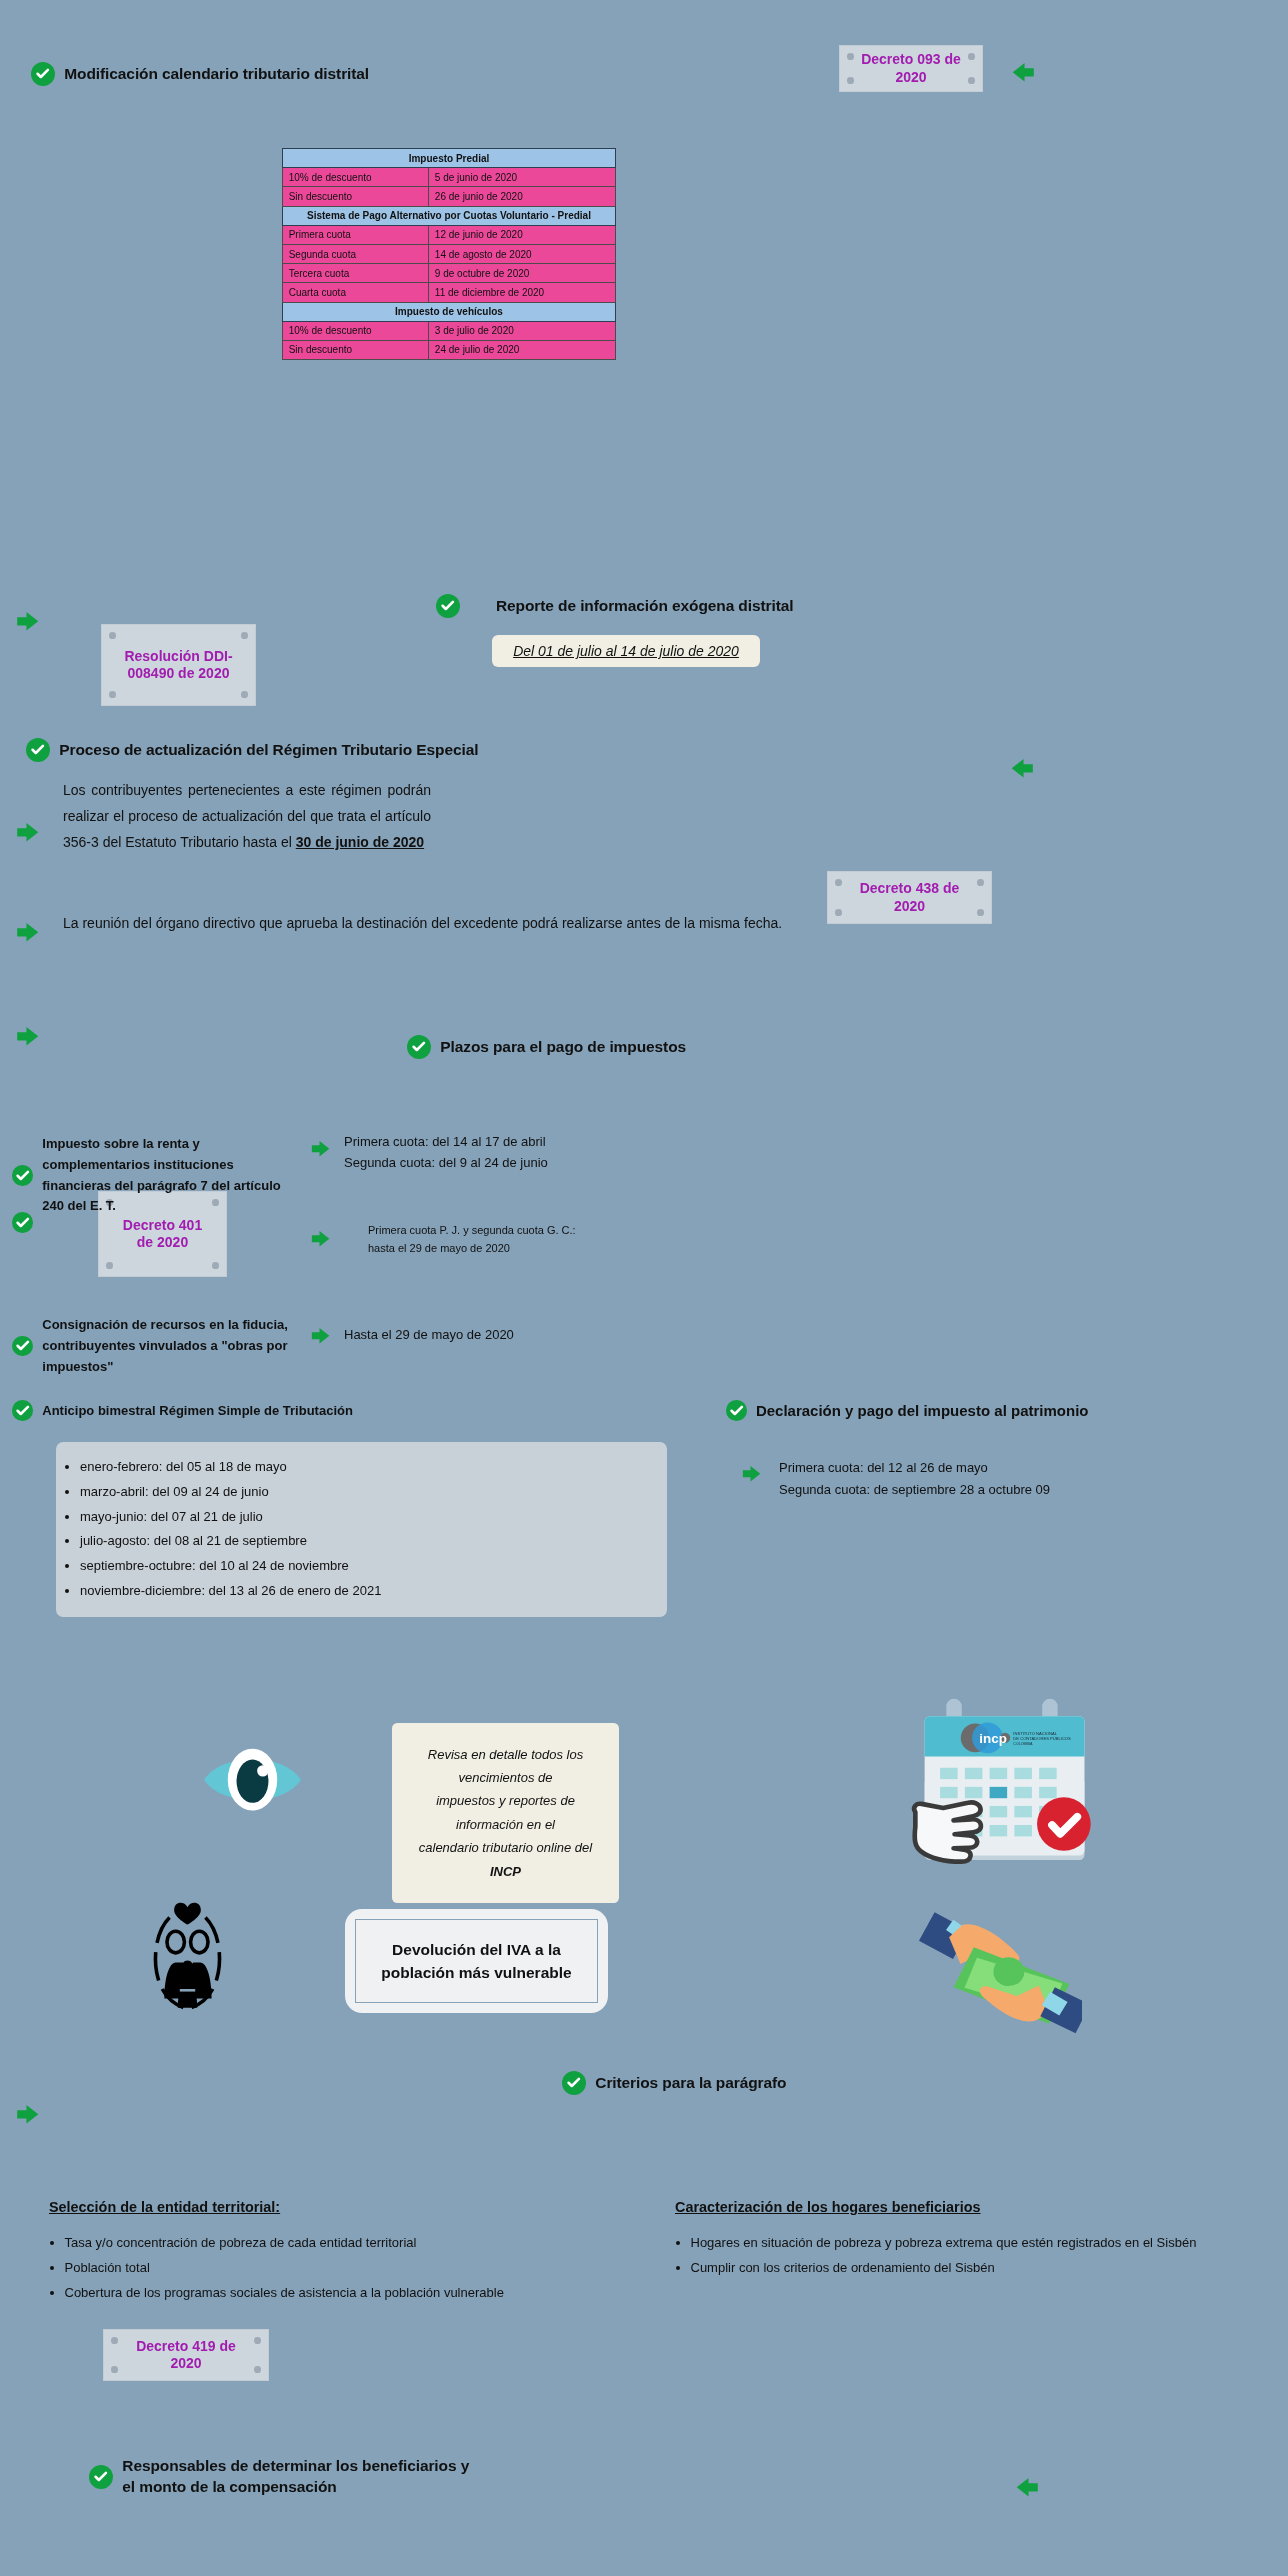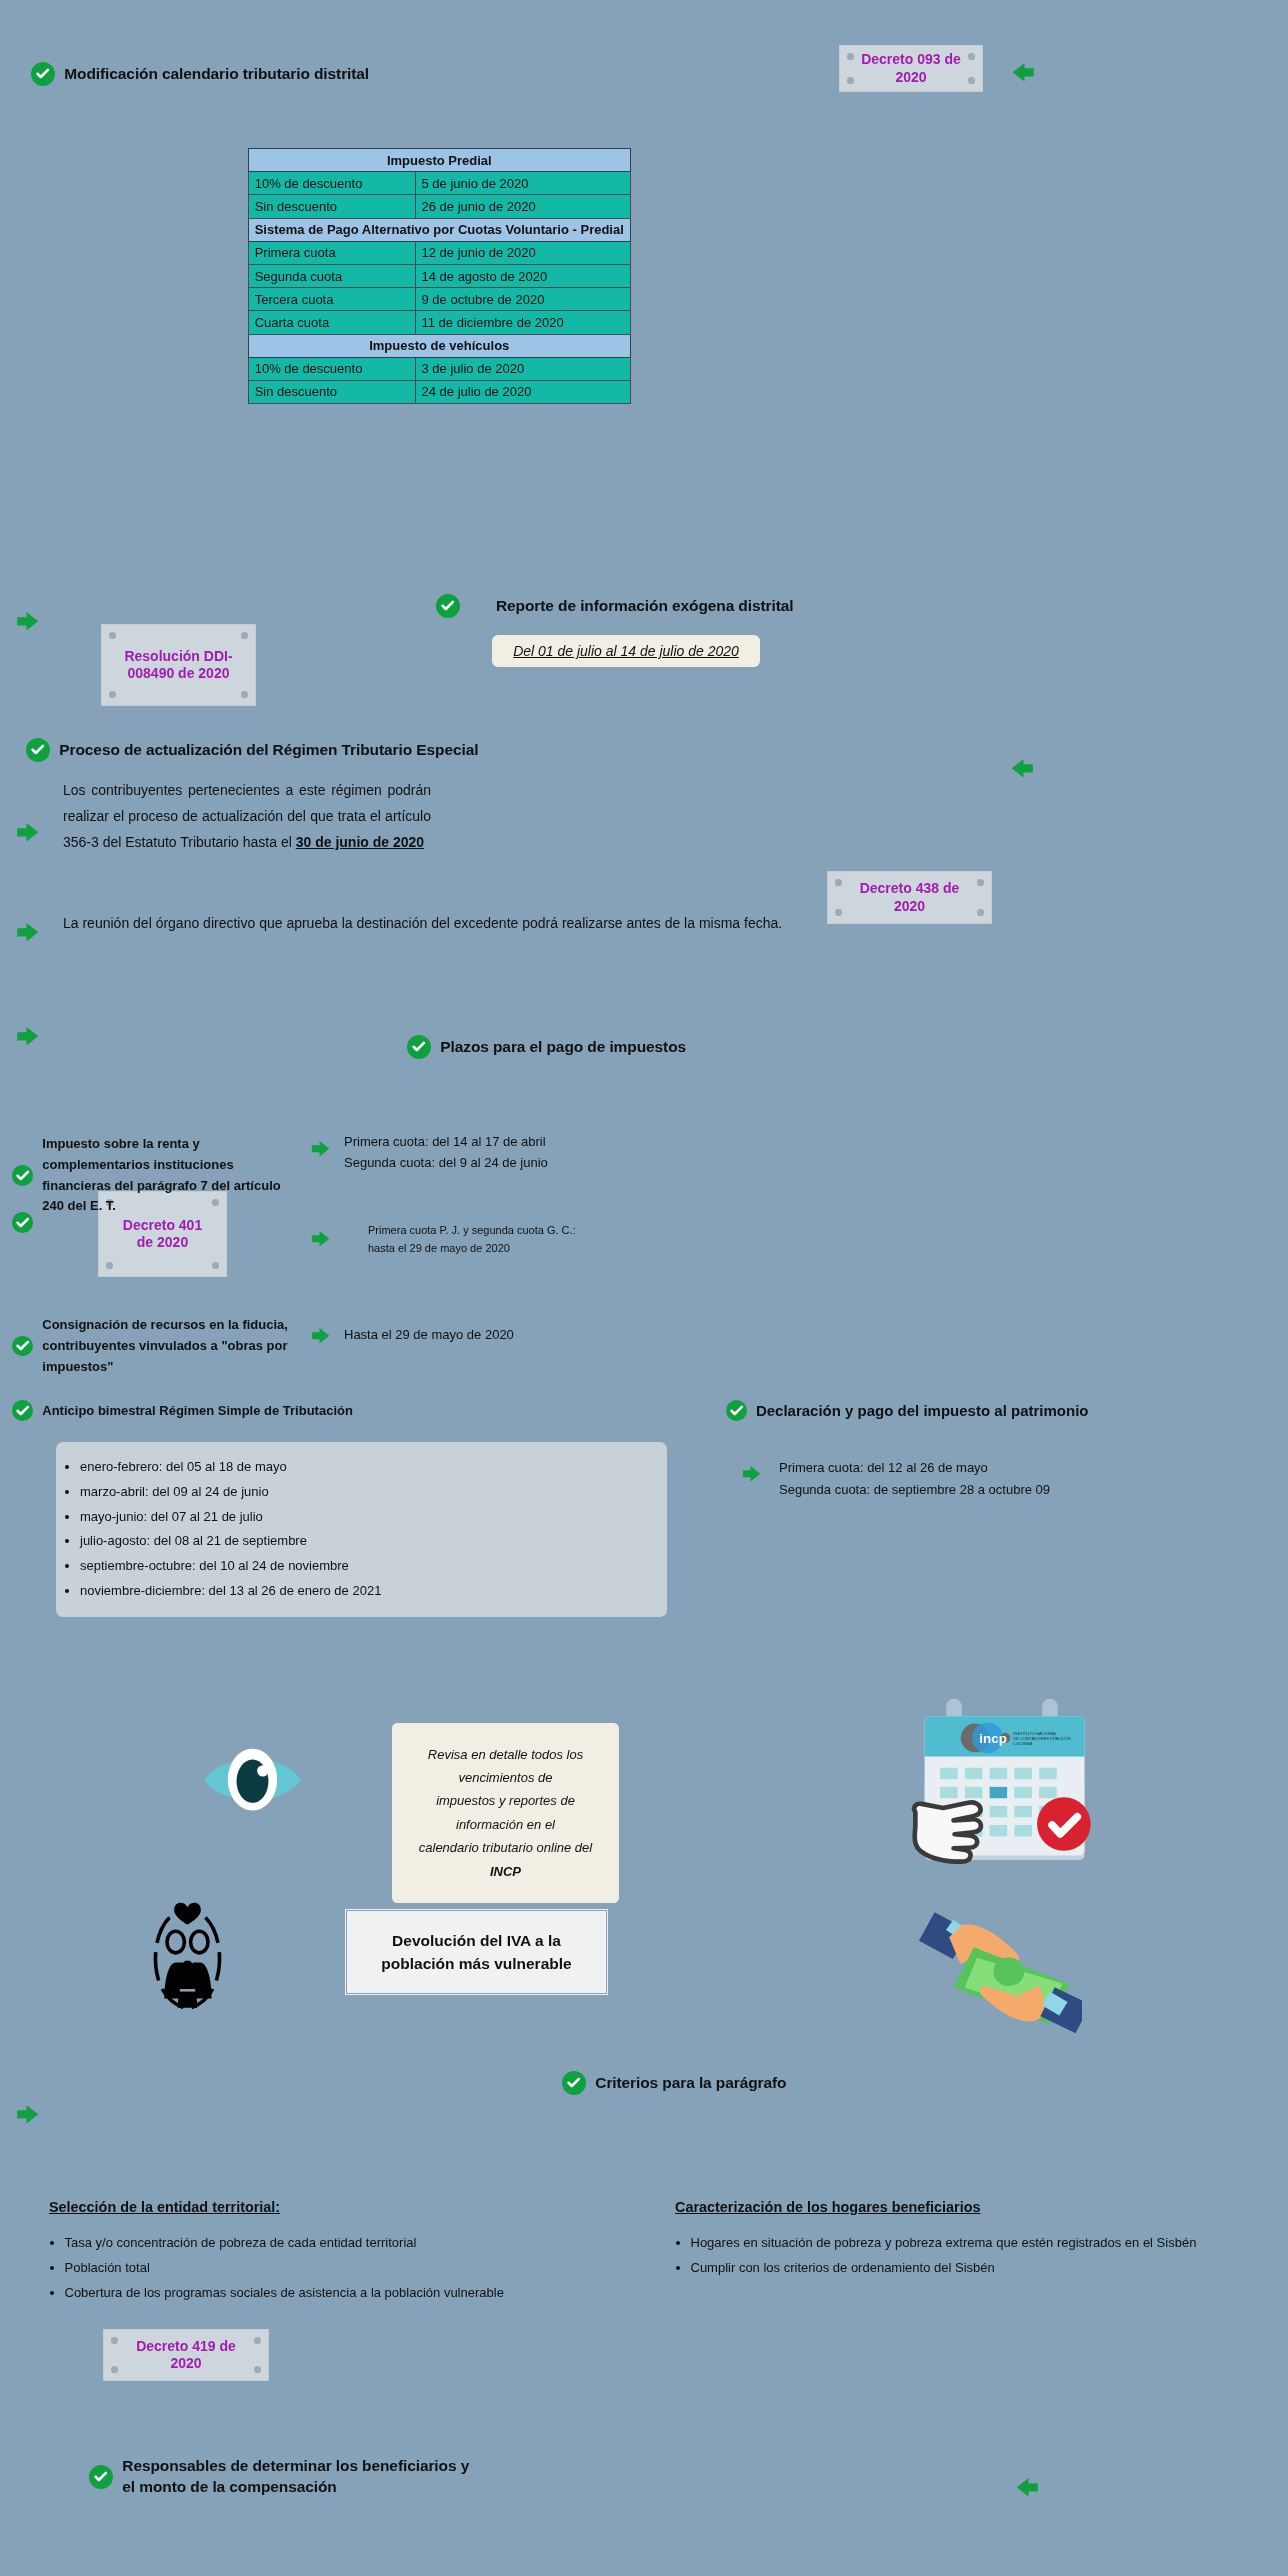--- a/index.html
+++ b/index.html
@@ -34,42 +34,42 @@
   .plaque .dot { position:absolute; width:6.7px; height:6.7px; border-radius:50%;
                  background:#9EAAB5; }
   .plaque .dot.tl{left:7.2px;top:7.2px;} .plaque .dot.tr{right:7.2px;top:7.2px;}
   .plaque .dot.bl{left:7.2px;bottom:7.2px;} .plaque .dot.br{right:7.2px;bottom:7.2px;}
 
   
   .head-row { display:flex; align-items:flex-start; gap:9.3px; }
   .head-txt { font-weight:bold; font-size:15.5px; line-height:1.35; letter-spacing:-0.1px; }
 
   
-  table.cal { border-collapse:collapse; background:#14b8a6; width:100%;
-              font-size:13px; }
+  table.cal { border-collapse:collapse; background:#ec4899; width:100%;
+              font-size:10px;margin-left:34px; }
   table.cal td { border:0.5px solid #4B4B4B; padding:3.6px 5.7px; height:17.5px;
                  white-space:nowrap; }
   table.cal td.sec { background:#9DC3E6; text-align:center; font-weight:bold;
                      border-color:#2F3E4E; }
 
   
   .cream { background:#F1EFE4; border-radius:6.2px; padding:8.2px 15.5px;
            font-style:italic; }
 
   
   .graybox { background:#C8D0D8; border-radius:7.2px; padding:13.4px 15.5px 13.4px 24px; }
   .graybox li { font-size:13px; line-height:1.9; list-style:disc; }
 
   ul.plain { padding-left:15.5px; }
   ul.plain li { font-size:13px; line-height:1.55; margin-bottom:5.2px; }
 
   .just { text-align:justify; }
 
   
-  .framebox { background:#EFF1F3; padding:1px; }
+  .framebox { background:#EFF1F3; padding:10px;border-radius:17px; }
   .framebox .inner { border:1.5px solid #86A2B8; padding:17.5px 23px;
                      text-align:center; font-weight:bold; font-size:15.5px;
                      line-height:1.5; }
 
   .u { text-decoration:underline; }
   .b { font-weight:bold; }
   .i { font-style:italic; }
 </style>
 </head>
 <body>

